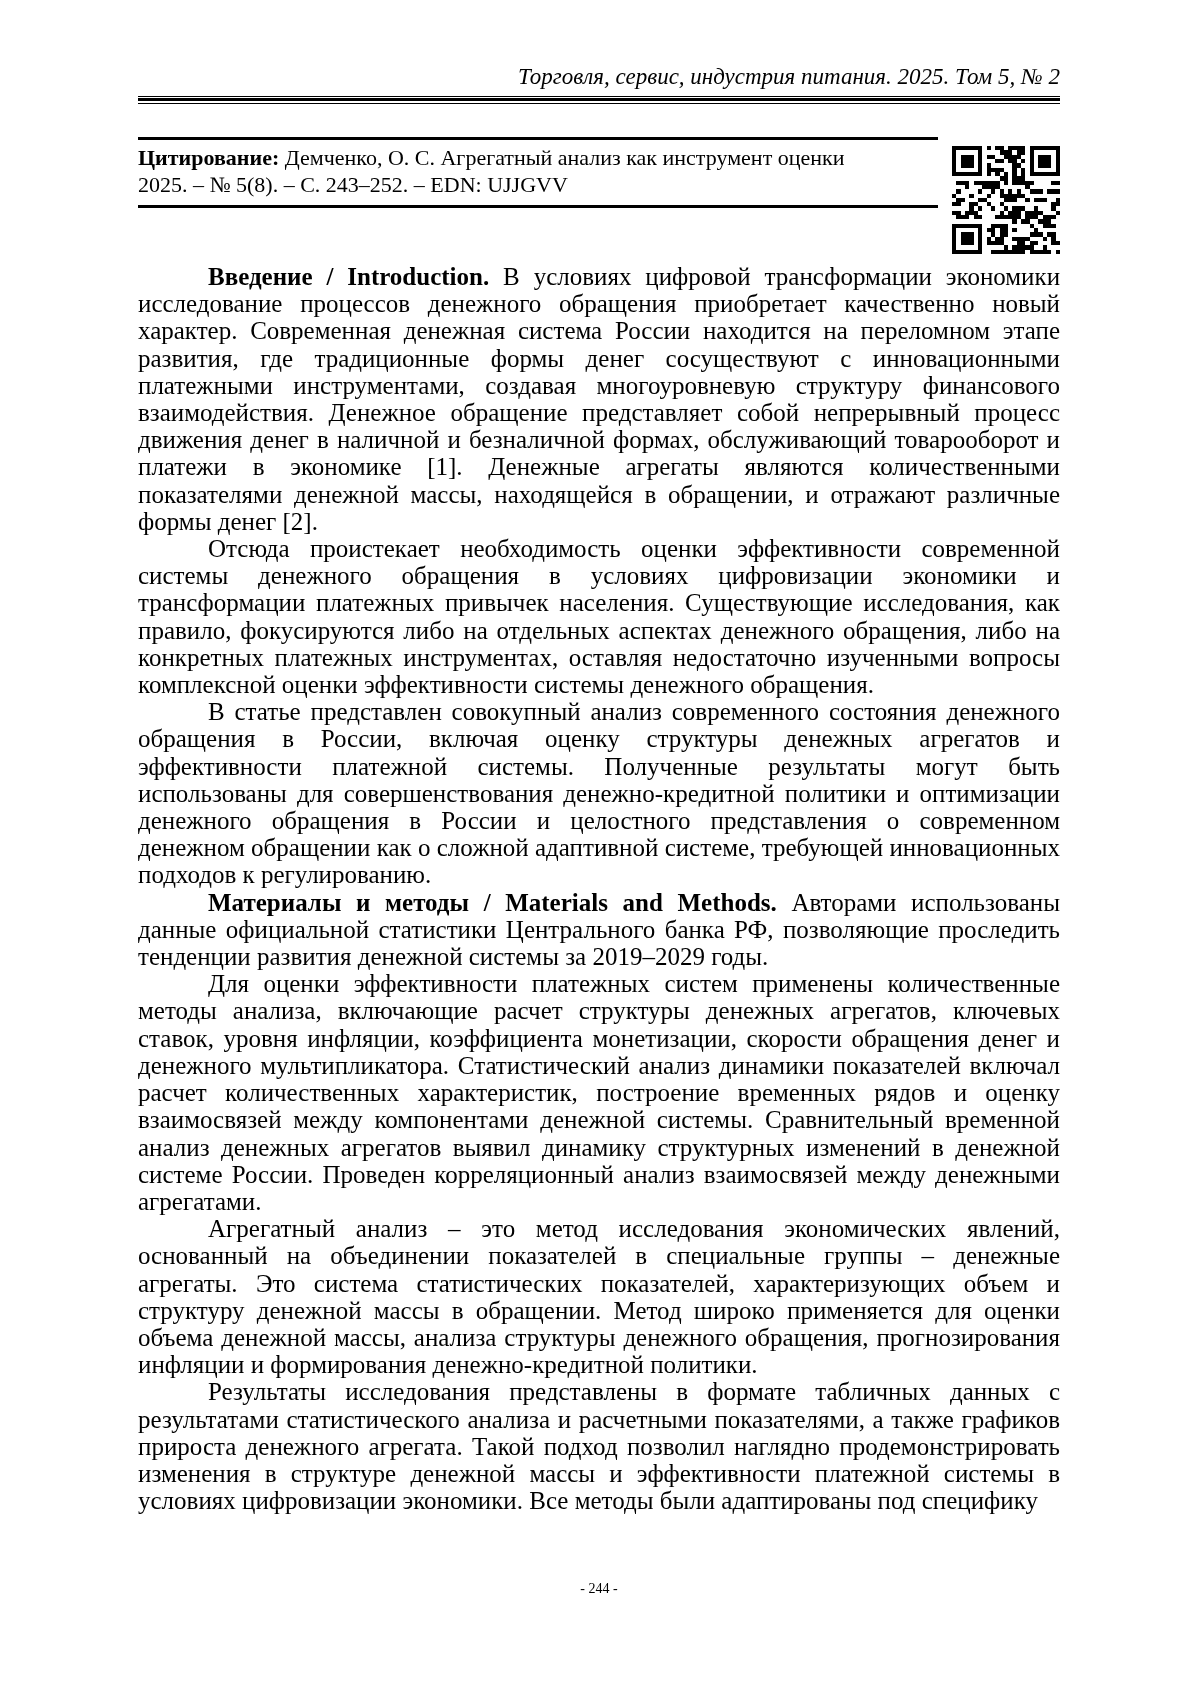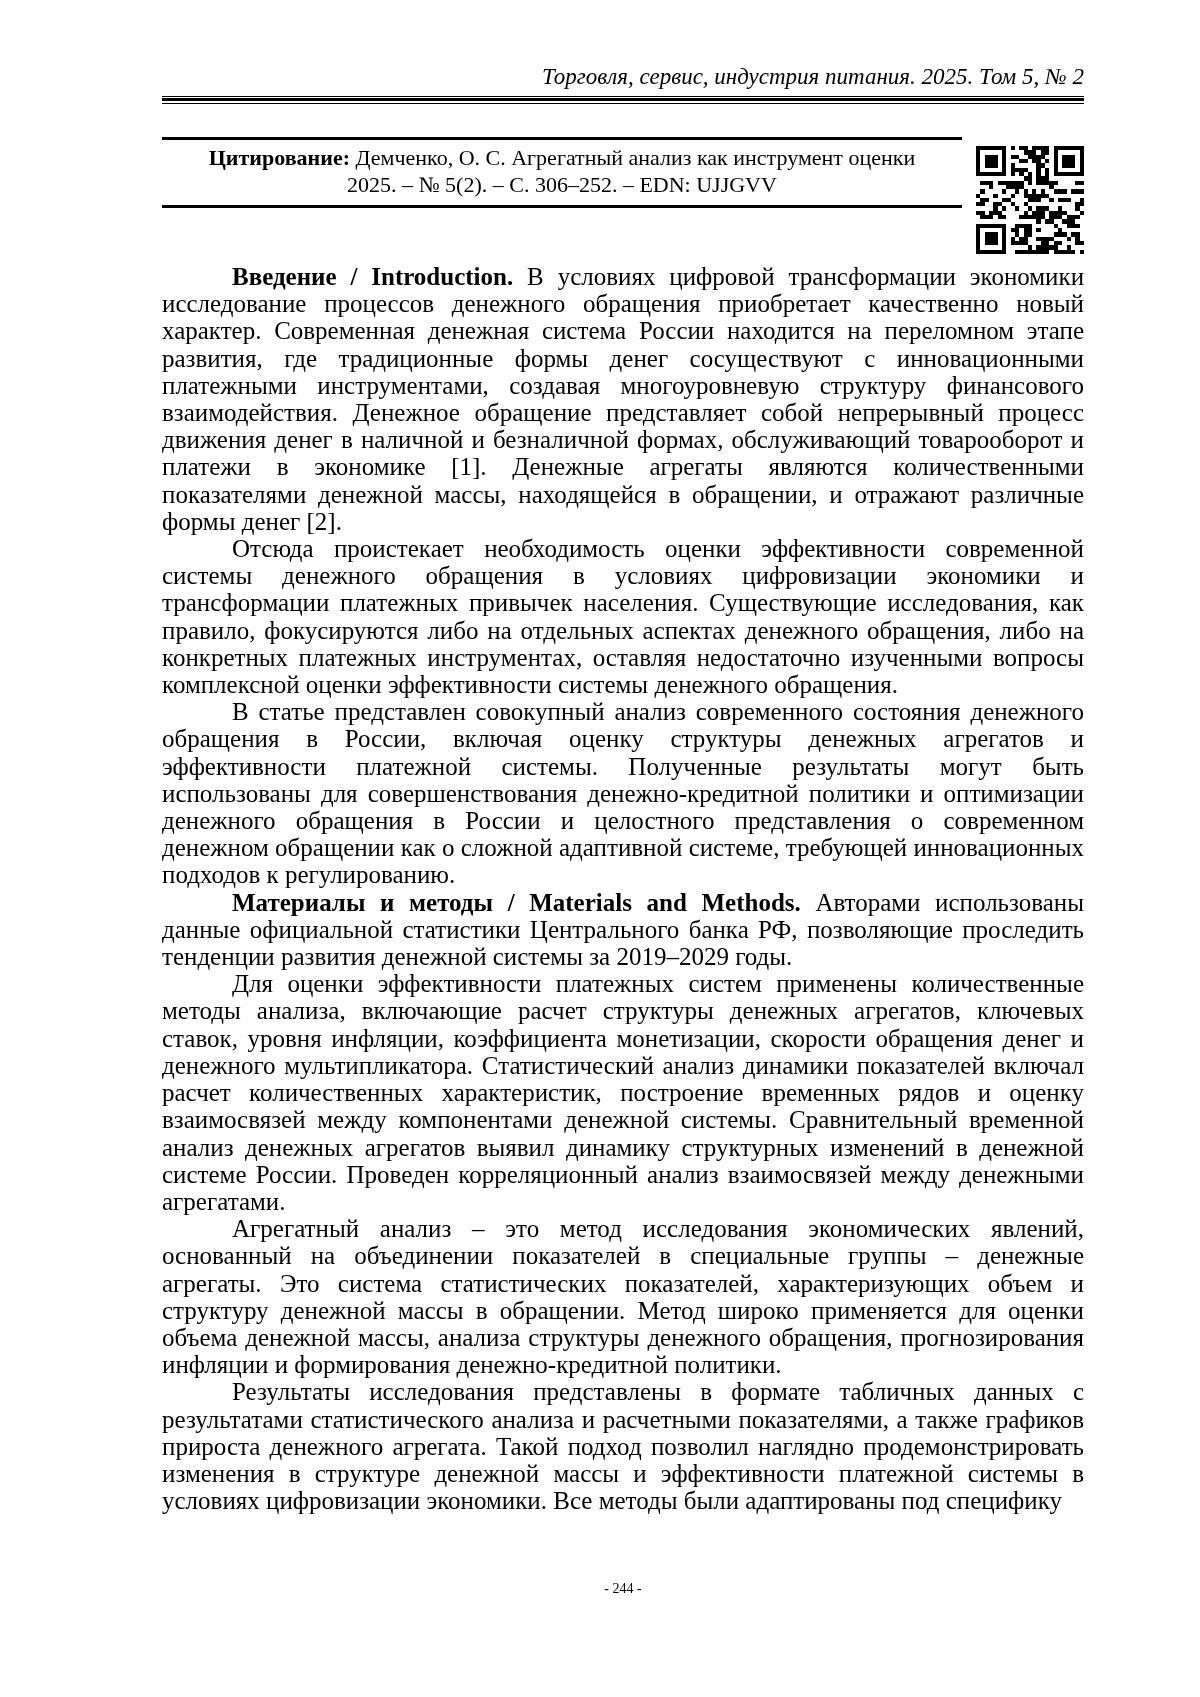--- a/index.html
+++ b/index.html
@@ -12,21 +12,20 @@
     color: #000000;
     font-family: "Liberation Serif", "DejaVu Serif", serif;
     overflow: hidden;
   }
   .content {
     position: absolute;
     left: 138px;
     top: 0;
     width: 922px;
     height: 1697px;
-    margin-left: 24px;
   }
   .journal-header {
     margin-top: 62px;
     text-align: right;
     font-style: italic;
     font-size: 23px;
     line-height: 30px;
     white-space: nowrap;
   }
   .rule-triple {
@@ -50,21 +49,20 @@
     justify-content: space-between;
     align-items: flex-start;
   }
   .citation-text {
     width: 800px;
     border-top: 3px solid #000;
     border-bottom: 3px solid #000;
     padding: 4px 0 7px 0;
     font-size: 22px;
     line-height: 27px;
-    text-align: center;
   }
   .cit-line { white-space: nowrap; }
   .cit-label { font-weight: bold; }
   .qr-box {
     width: 108px;
     height: 108px;
     margin-top: 9px;
     flex: 0 0 auto;
   }
   .qr-box svg { width: 108px; height: 108px; display: block; }
@@ -93,21 +91,21 @@
 
 <div class="content">
 
   <div class="journal-header">Торговля, сервис, индустрия питания. 2025. Том 5, № 2</div>
 
   <div class="rule-triple"></div>
 
   <div class="citation-row">
     <div class="citation-text">
       <div class="cit-line"><span class="cit-label">Цитирование:</span> <span>Демченко, О. С. Агрегатный анализ как инструмент оценки</span></div>
-      <div class="cit-line">2025. – № 5(2). – С. 306–252. – EDN: UJJGVV</div>
+      <div class="cit-line">2025. – № 5(8). – С. 243–252. – EDN: UJJGVV</div>
     </div>
     <div class="qr-box">
       <svg id="qr-svg" viewBox="0 0 25 25" fill="#000000" shape-rendering="crispEdges" xmlns="http://www.w3.org/2000/svg">
           <rect x="0" y="0" width="1" height="1"></rect>
           <rect x="1" y="0" width="1" height="1"></rect>
           <rect x="2" y="0" width="1" height="1"></rect>
           <rect x="3" y="0" width="1" height="1"></rect>
           <rect x="4" y="0" width="1" height="1"></rect>
           <rect x="5" y="0" width="1" height="1"></rect>
           <rect x="6" y="0" width="1" height="1"></rect>

